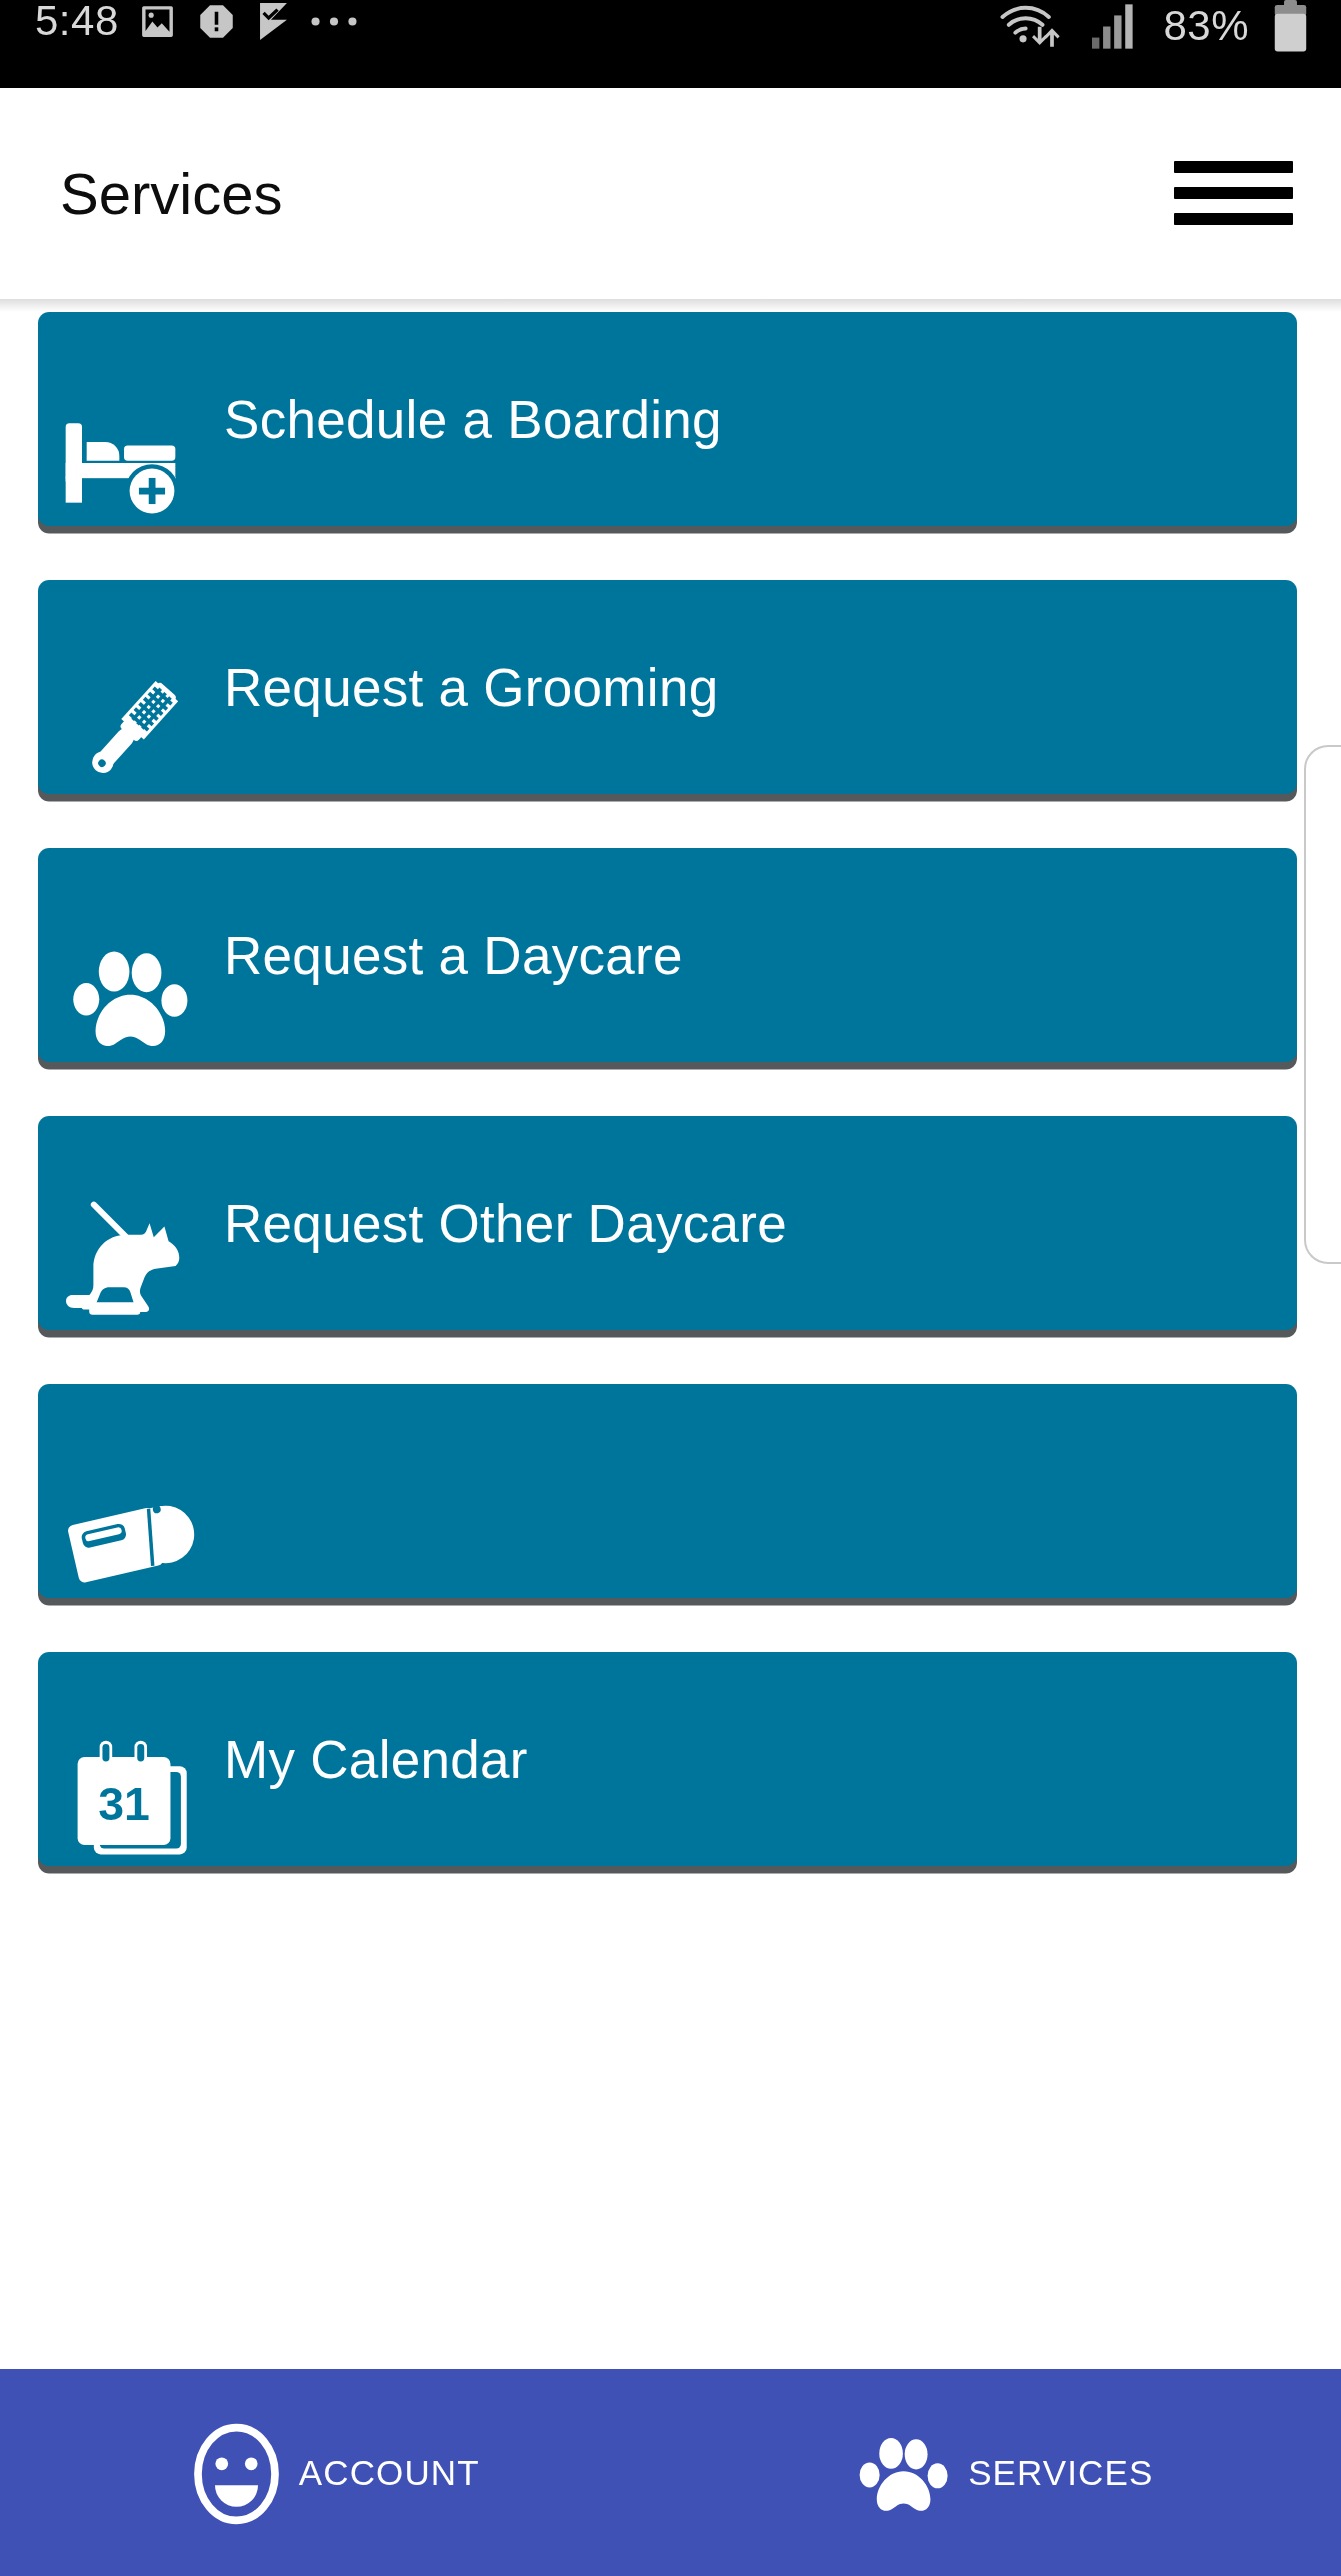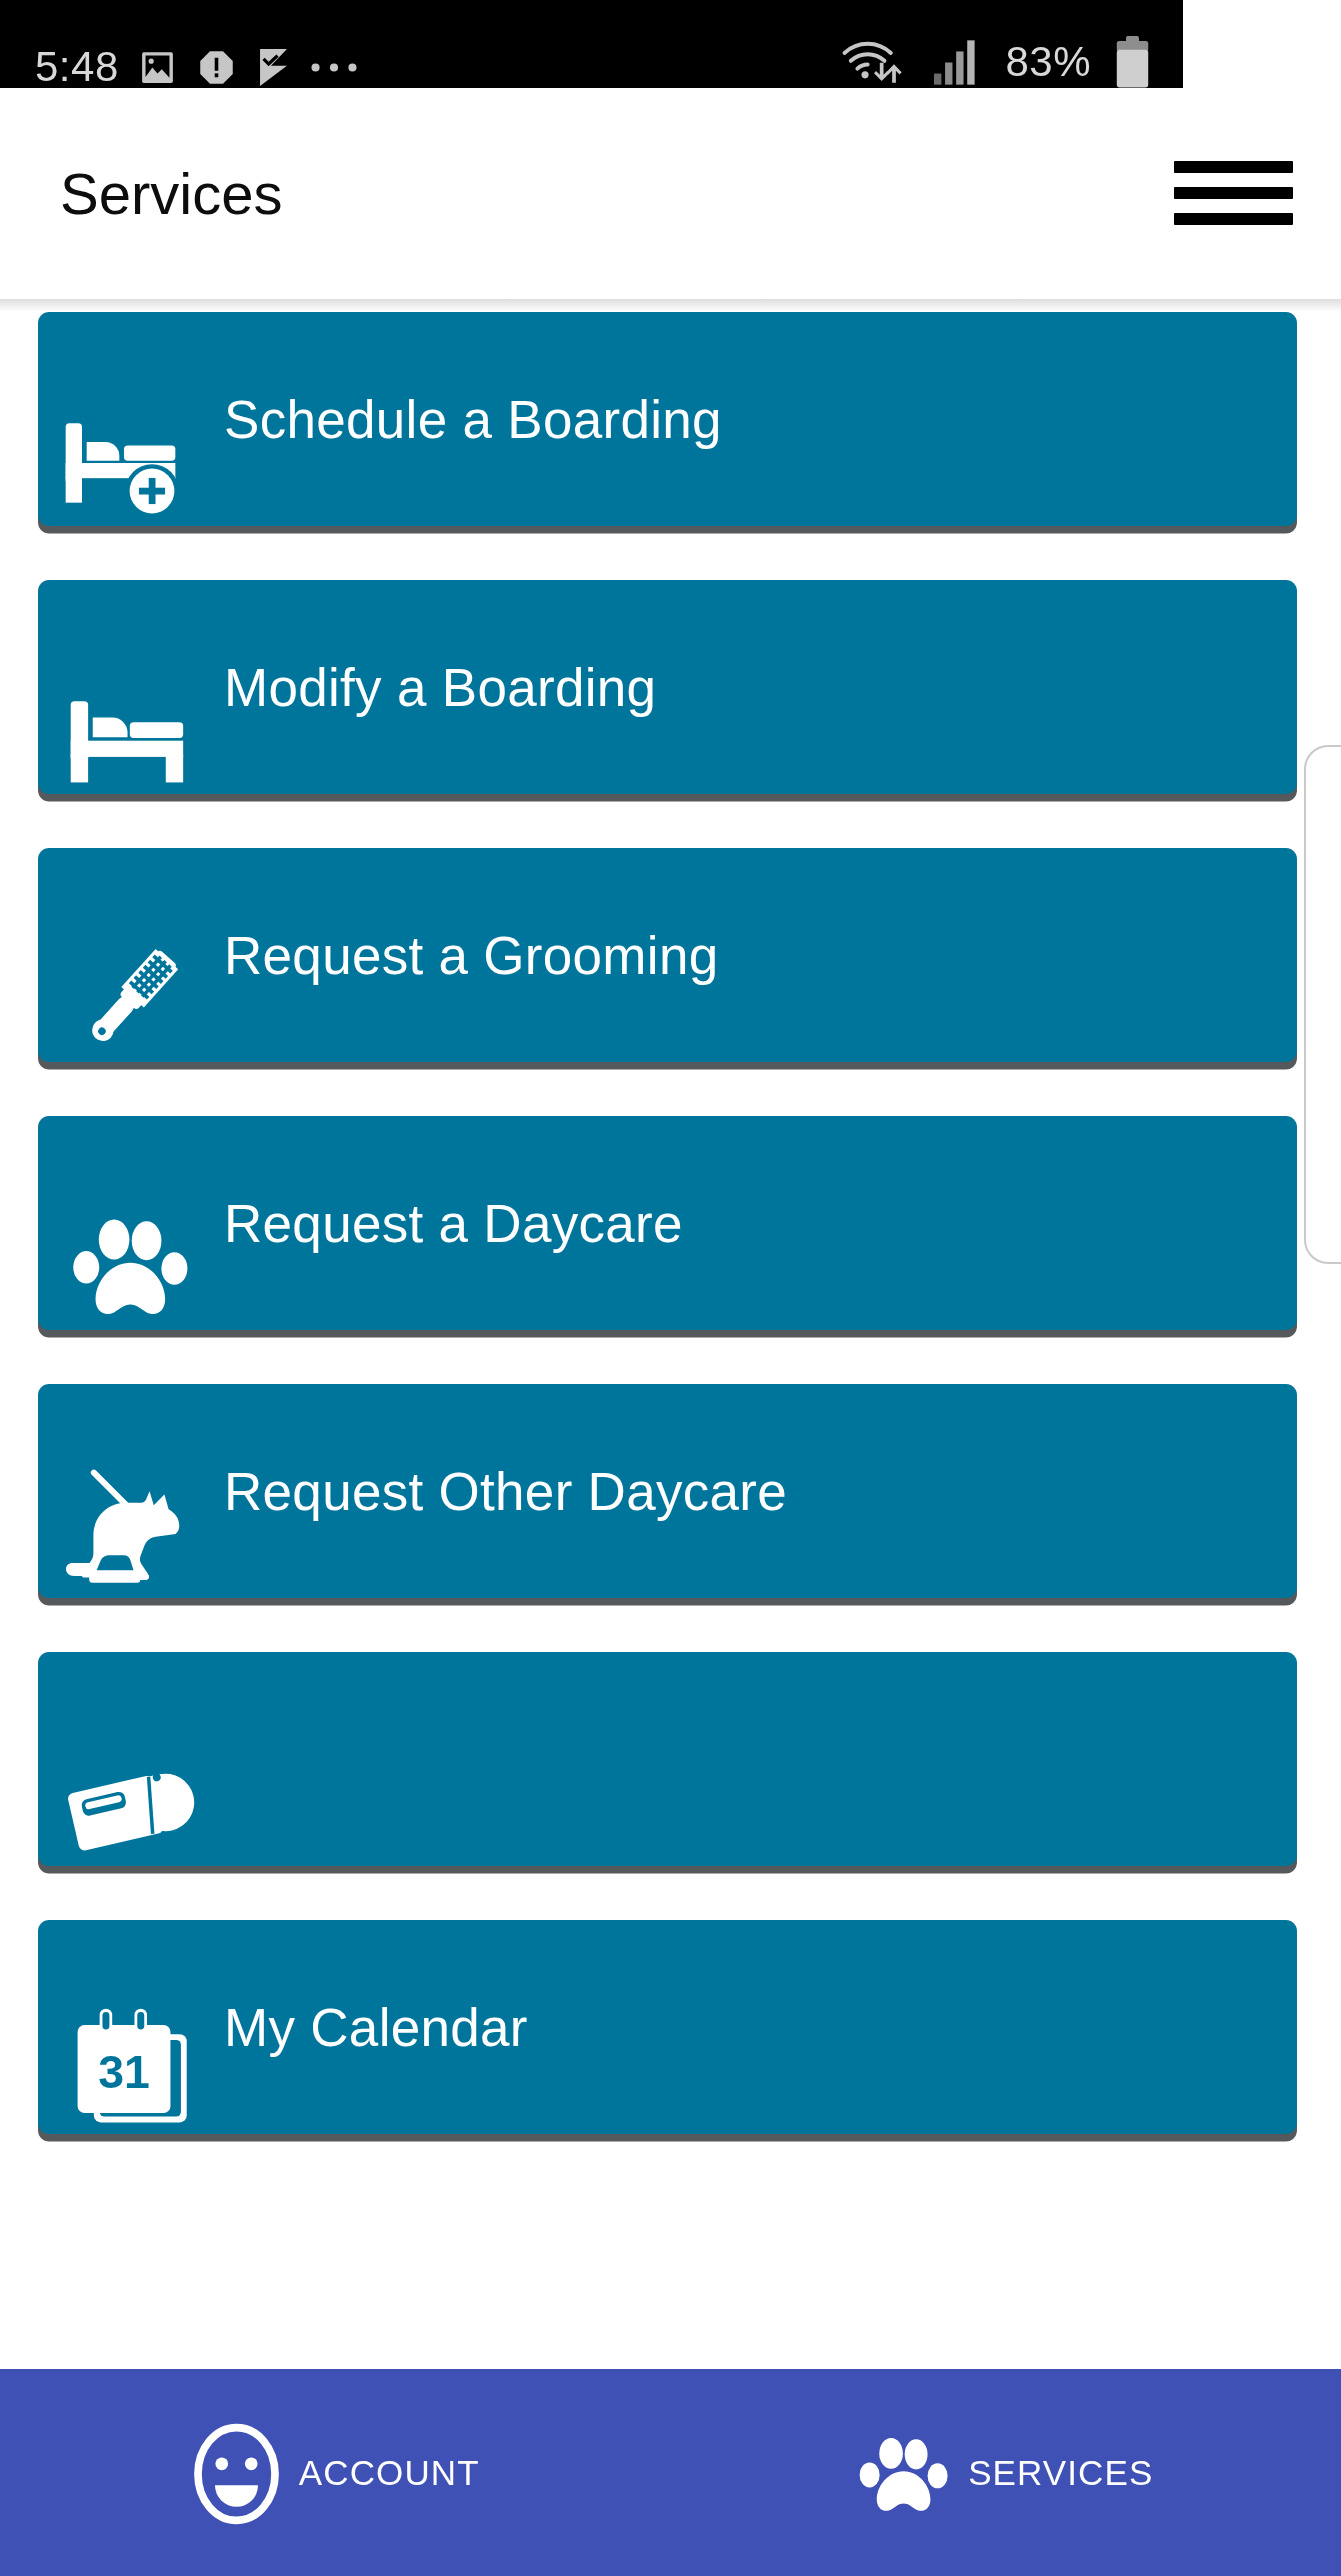--- a/index.html
+++ b/index.html
@@ -6,23 +6,23 @@
   html, body {
     width:1341px; height:2576px;
     background:#ffffff;
     font-family:"Liberation Sans", sans-serif;
     overflow:hidden;
   }
   .phone { position:relative; width:1341px; height:2576px; background:#ffffff; }
 
   
   .statusbar{
-    position:absolute; left:0; top:0; width:1183px; height:88px;
+    position:absolute; left:0; top:0; width:1341px; height:88px;
     background:#000000; color:#cfcfcf;
-    display:flex; align-items:flex-end; justify-content:space-between;
+    display:flex; align-items:flex-start; justify-content:space-between;
     padding:0 32px 0 35px;
   }
   .sb-left{ display:flex; align-items:center; gap:18.6px; }
   .sb-time{ font-size:42px; letter-spacing:0.5px; color:#d8d8d8; font-weight:400; line-height:1; }
   .sb-right{ display:flex; align-items:center; gap:23px; }
   .sb-pct{ font-size:42px; color:#d8d8d8; line-height:1; letter-spacing:0.5px; }
   .sb-ico{ display:block; }
 
   
   .appbar{
@@ -170,35 +170,20 @@
             <circle cx="39" cy="33" r="11.5" fill="#00759b"></circle>
             <circle cx="39" cy="33" r="9.6" fill="#fff"></circle>
             <rect x="37.6" y="27.4" width="2.9" height="11.2" fill="#00759b"></rect>
             <rect x="33.4" y="31.6" width="11.2" height="2.9" fill="#00759b"></rect>
           </svg>
         </div>
         <div class="card-label">Schedule a Boarding</div>
       </div>
     </div>
 
-    <div class="card-wrap">
-      <div class="card">
-        <div class="card-icon">
-          <svg width="140" height="102" viewBox="0 0 60 44">
-            <rect x="4" y="4" width="7.5" height="26" rx="1.6" fill="#fff"></rect>
-            <path d="M13.5 11h8.5a6.5 6.5 0 016.5 6.5v2h-15z" fill="#fff"></path>
-            <rect x="29.5" y="13" width="23" height="6.8" rx="1.6" fill="#fff"></rect>
-            <rect x="4" y="21" width="48.5" height="7" fill="#fff"></rect>
-            <rect x="4" y="27" width="7.5" height="12" fill="#fff"></rect>
-            <rect x="45" y="27" width="7.5" height="12" fill="#fff"></rect>
-          </svg>
-        </div>
-        <div class="card-label">Modify a Boarding</div>
-      </div>
-    </div>
 
     <div class="card-wrap">
       <div class="card">
         <div class="card-icon">
           <svg width="126" height="126" viewBox="0 0 54 54">
             <g transform="rotate(42 27 27)">
               <rect x="22" y="3" width="10" height="26" rx="1.5" fill="#fff"></rect>
               <rect x="20.5" y="4" width="13" height="22" fill="#fff"></rect>
               <g fill="#00759b">
                 <rect x="21.8" y="6" width="10.4" height="1.6"></rect>

